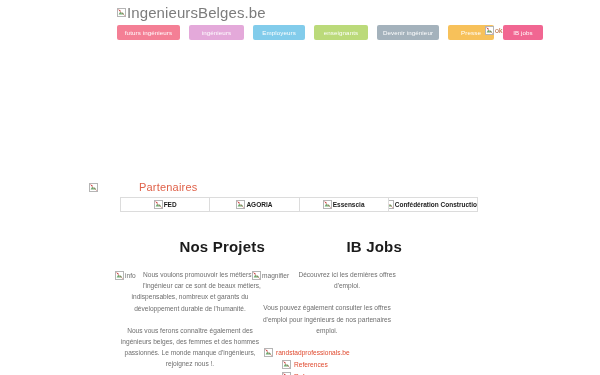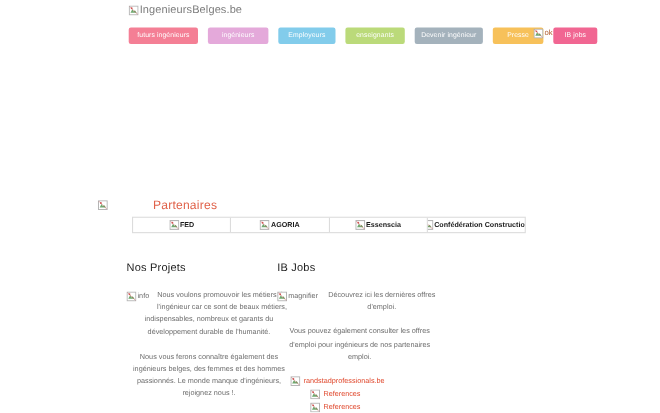--- a/index.html
+++ b/index.html
@@ -46,21 +46,21 @@
     width: 600px;
     height: 375px;
   }
 
   .logo-row {
     position: absolute;
     left: 117px;
     top: 4px;
   }
   .logo-text {
-    font-size: 10px;
+    font-size: 15px;
     color: #7c7c7c;
     letter-spacing: 0.1px;
   }
 
   
   .nav {
     position: absolute;
     left: 117px;
     top: 25px;
     display: flex;
@@ -134,23 +134,23 @@
   
   .col {
     position: absolute;
     top: 238px;
     width: 150px;
   }
   .col-left  { left: 115px; }
   .col-right { left: 252px; }
 
   .col-title {
-    text-align: left;
-    font-size: 10px;
-    font-weight: normal;
+    text-align: right;
+    font-size: 15px;
+    font-weight: bold;
     color: #1b1b1b;
     margin: 0 0 14px 0;
     letter-spacing: 0.2px;
   }
 
   .para {
     text-align: center;
     font-size: 6.6px;
     line-height: 11.2px;
     color: #6e6e6e;

